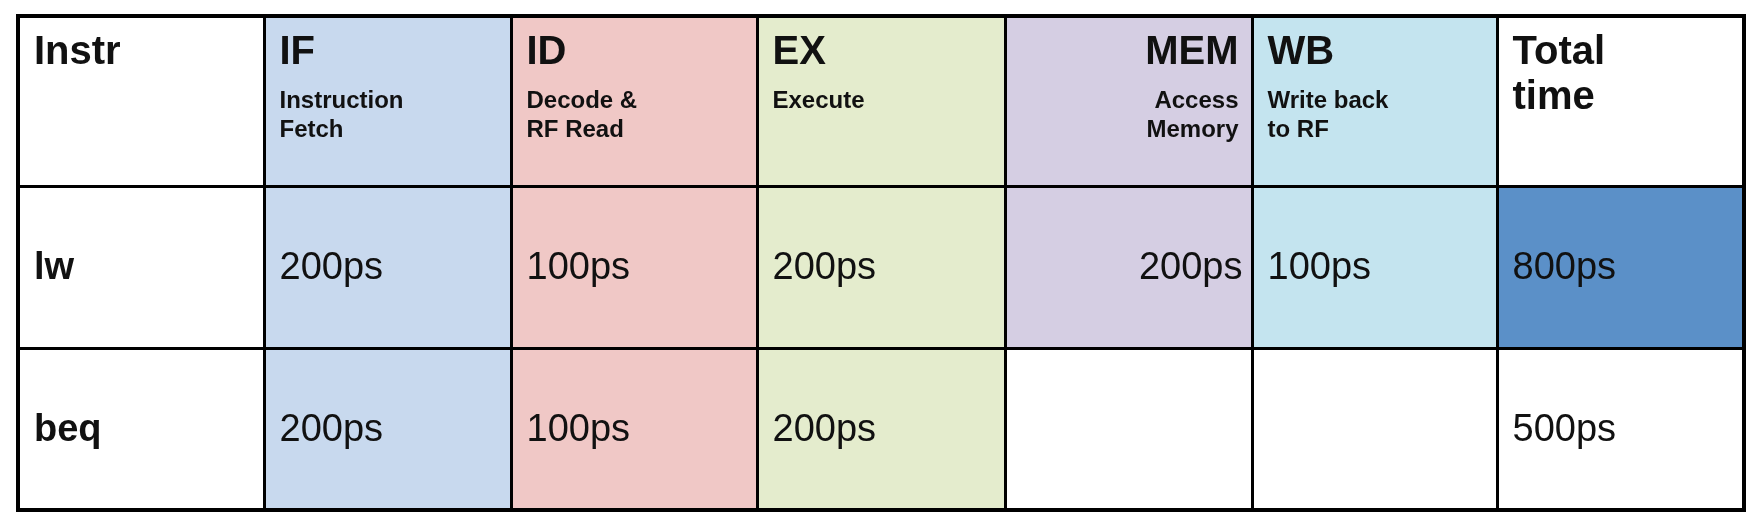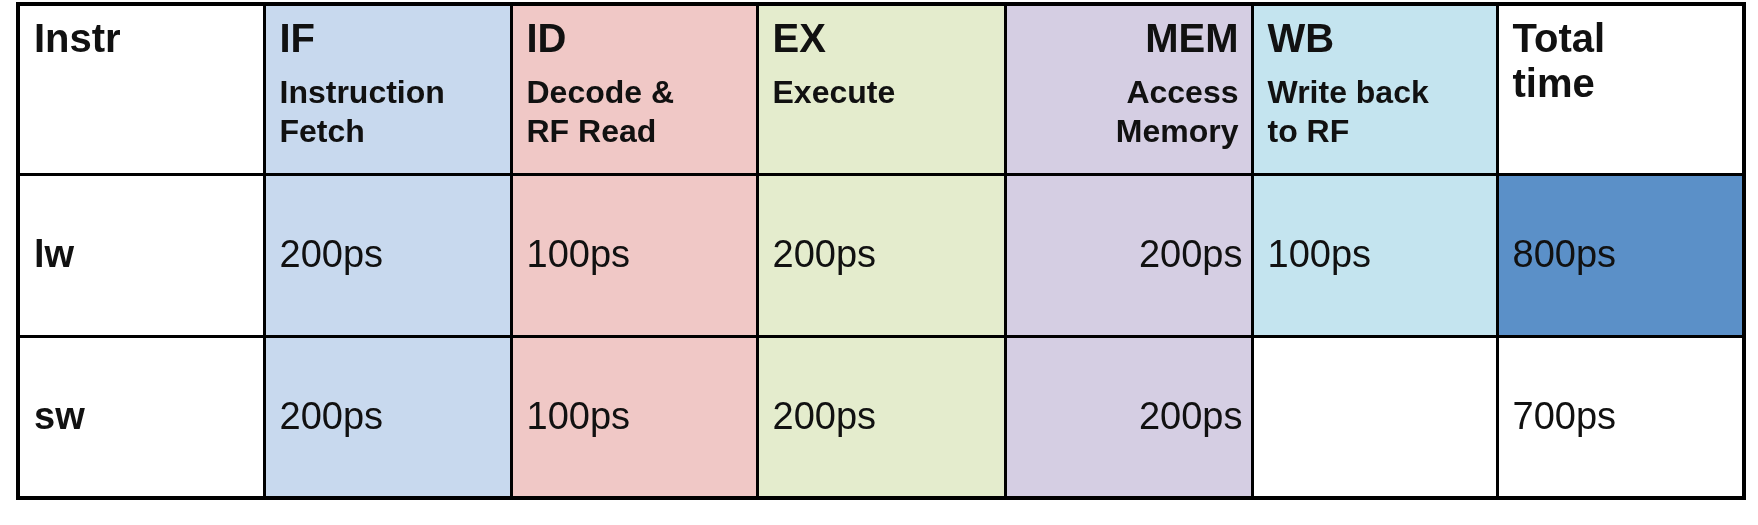--- a/index.html
+++ b/index.html
@@ -2,21 +2,21 @@
 <html style="--stage-if: #c8d9ee; --stage-id: #f0c8c6; --stage-ex: #e4eccd; --stage-mem: #d5cee3; --stage-wb: #c4e4ef; --total-highlight: #5b90c8; --border: #000000; --text: #111111;"><head>
 <meta charset="utf-8">
 <style>
   html, body {
     margin: 0; padding: 0;
     width: 1758px; height: 525px;
     background: #ffffff;
     overflow: hidden;
   }
   .wrap {
-    padding: 2px 16px 0 16px;
+    padding: 14px 16px 0 16px;
   }
   table.timing {
     border-collapse: collapse;
     table-layout: fixed;
     width: 1726px;
     height: 498px;
     font-family: "Liberation Sans", sans-serif;
     color: var(--text, #111111);
     border: 4px solid var(--border, #000000);
   }
@@ -39,21 +39,21 @@
     font-size: 38px;
     line-height: 1.1;
   }
   .hd-title {
     font-size: 40px;
     font-weight: bold;
     line-height: 1.12;
     white-space: pre-line;
   }
   .hd-sub {
-    font-size: 32px;
+    font-size: 24px;
     font-weight: bold;
     line-height: 1.22;
     margin-top: 12px;
     white-space: pre-line;
   }
   td.rowlabel { font-weight: bold; background: #ffffff; }
   .bg-white { background: #ffffff; }
   .bg-if  { background: var(--stage-if,  #c8d9ee); }
   .bg-id  { background: var(--stage-id,  #f0c8c6); }
   .bg-ex  { background: var(--stage-ex,  #e4eccd); }
@@ -114,23 +114,23 @@
       <tr>
         <td class="rowlabel">lw</td>
         <td class="bg-if">200ps</td>
         <td class="bg-id">100ps</td>
         <td class="bg-ex">200ps</td>
         <td class="bg-mem">200ps</td>
         <td class="bg-wb">100ps</td>
         <td class="bg-hl">800ps</td>
       </tr>
       <tr>
-        <td class="rowlabel">sw</td>
+        <td class="rowlabel">beq</td>
         <td class="bg-if">200ps</td>
         <td class="bg-id">100ps</td>
         <td class="bg-ex">200ps</td>
-        <td class="bg-mem">200ps</td>
         <td class="bg-white"></td>
-        <td class="bg-white">700ps</td>
+        <td class="bg-white"></td>
+        <td class="bg-white">500ps</td>
       </tr>
     </tbody>
   </table>
 </div>
 
 </body></html>

